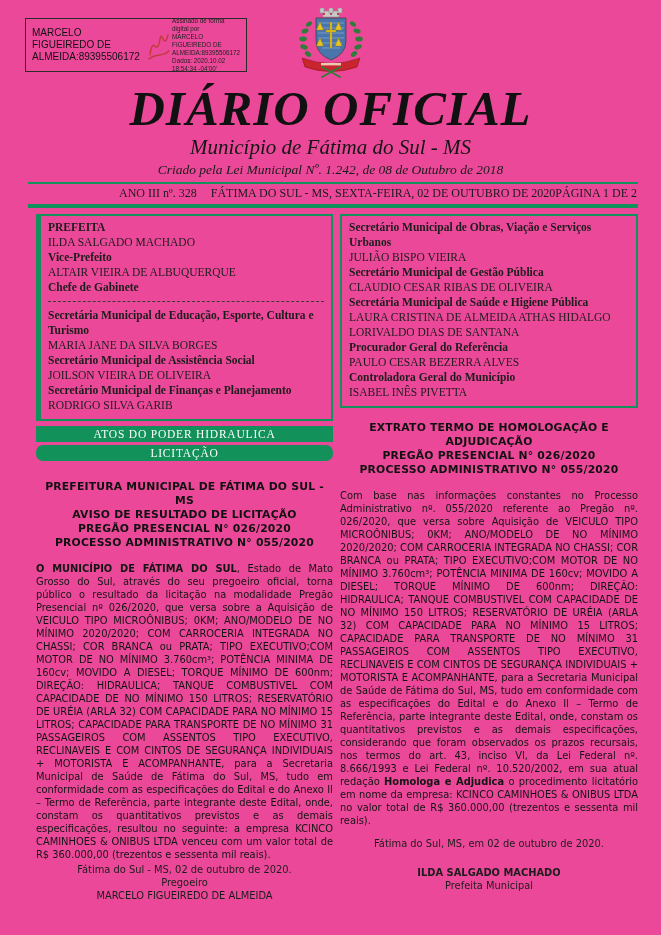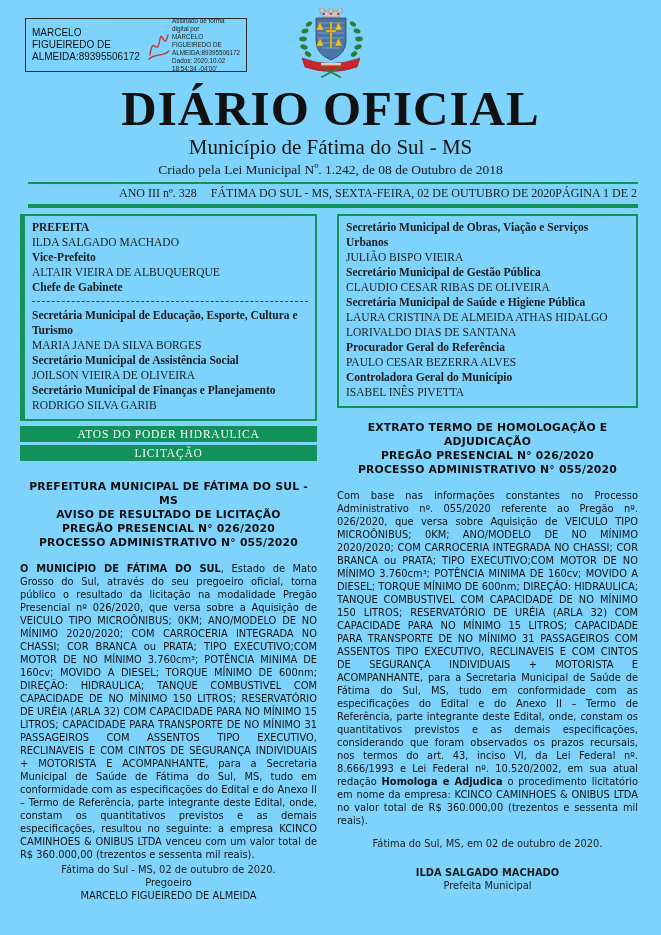--- a/index.html
+++ b/index.html
@@ -1,65 +1,65 @@
 <!DOCTYPE html>
 <html><head>
 <meta charset="utf-8">
 <style>
   * { margin:0; padding:0; box-sizing:border-box; }
   html,body { background:#fff; }
   .page {
     position:relative; width:661px; height:935px; margin:0 auto;
-    background:#7dd3fc; overflow:hidden; color:#1c1c1c;
+    background:#ec4899; overflow:hidden; color:#1c1c1c;
     font-family:"Liberation Serif", serif;
   }
   
   .top-row { position:relative; height:78px; }
   .sig-box {
     position:absolute; left:25px; top:18px; width:222px; height:54px;
     border:1.5px solid #2a2a2a; display:flex; align-items:center; padding:4px 6px;
     font-family:"Liberation Sans", sans-serif;
   }
   .sig-name { width:118px; font-size:10px; line-height:12px; color:#111; }
   .sig-scribble { width:24px; height:40px; flex:0 0 auto; margin:0 1px; }
   .sig-details { flex:1; font-size:6.3px; line-height:8px; color:#222; }
   .crest { position:absolute; left:50%; top:8px; transform:translateX(-50%); }
   
-  .masthead { text-align:center; margin-top:6px; }
+  .masthead { text-align:center; margin-top:6px;font-style:italic; }
   .mast-title { font-size:49px; font-weight:bold; letter-spacing:1px; line-height:50px; color:#111; }
   .mast-sub { font-size:21px; line-height:24px; margin-top:1px; color:#151515; }
   .mast-law { font-size:13.5px; line-height:17px; margin-top:2px; color:#1a1a1a; }
   
   .meta-wrap { margin:4px 23px 0 28px; }
   .rule-thin { height:2px; background:#12915A; }
   .rule-thick { height:4px; background:#12915A; }
   .meta-row {
     display:flex; align-items:center; justify-content:flex-end;
     font-size:12px; padding:2px 1px 3px 1px; color:#1a1a1a;
   }
   .meta-left { display:flex; gap:14px; }
   
-  .columns { display:flex; margin:6px 23px 0 20px; gap:20px; }
+  .columns { display:flex; margin:6px 23px 0 36px; gap:7px; }
   .col-left { width:297px; flex:0 0 auto; }
   .col-right { flex:1; }
   .off-box {
     border:2.5px solid #12915A; padding:4px 7px 6px 7px;
     font-size:11.5px; line-height:15px;
   }
   .off-box.leftbox { border-left-width:5px; }
   .off-role { font-weight:bold; }
   .off-name { }
   .dashed-divider { border-top:1.5px dashed #3a3a3a; margin:6px 0 6px 0; }
   
   .banner {
     background:#12915A; color:#fff; text-align:center;
     font-size:11.5px; letter-spacing:0.8px; height:16px; line-height:16px;
     margin-top:5px;
   }
-  .banner + .banner { margin-top:3px; }
+  .banner + .banner { margin-top:3px;border-radius:7px; }
   
   .article { font-family:"DejaVu Sans", sans-serif; }
   .art-heading {
     margin-top:19px; text-align:center; font-weight:bold;
     font-size:10.8px; line-height:14px; letter-spacing:0.2px; color:#111;
   }
   .art-heading.tight { margin-top:13px; }
   .art-body {
     margin-top:12px; font-size:9.9px; line-height:13px;
     text-align:justify; color:#141414;

